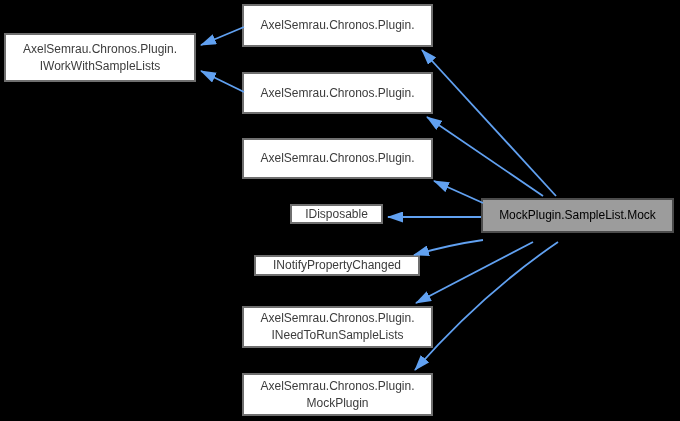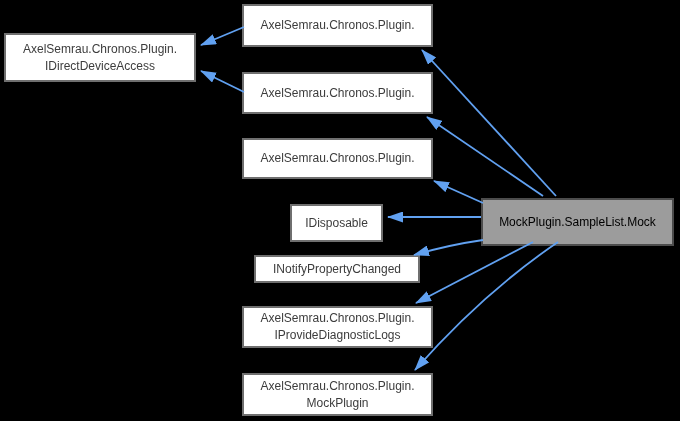--- a/index.html
+++ b/index.html
@@ -33,46 +33,46 @@
     background: #9c9c9c;
     border: 2px solid #4c4c4c;
     color: #000000;
     cursor: default;
   }
   
   .n-iwork       { left: 4px;   top: 33px;  width: 192px; height: 49px; }
   .n-ineedtorun  { left: 242px; top: 4px;   width: 191px; height: 43px; }
   .n-ineedcell   { left: 242px; top: 72px;  width: 191px; height: 42px; }
   .n-idirect     { left: 242px; top: 138px; width: 191px; height: 41px; }
-  .n-idisposable { left: 290px; top: 204px; width: 93px;  height: 38px; }
-  .n-inotify     { left: 254px; top: 255px; width: 166px; height: 28px; }
+  .n-idisposable { left: 290px; top: 204px; width: 93px;  height: 20px; }
+  .n-inotify     { left: 254px; top: 255px; width: 166px; height: 21px; }
   .n-iprovide    { left: 242px; top: 306px; width: 191px; height: 42px; }
   .n-istop       { left: 242px; top: 373px; width: 191px; height: 43px; }
-  .n-worker      { left: 481px; top: 198px; width: 193px; height: 48px; }
+  .n-worker      { left: 481px; top: 198px; width: 193px; height: 35px; }
   #edges {
     position: absolute;
     left: 0; top: 0;
     width: 680px; height: 421px;
     z-index: 3;
     pointer-events: none;
   }
   #edges path.edge {
     fill: none;
     stroke: #61a1f1;
     stroke-width: 1.8;
   }
 </style>
 </head>
 <body>
 
 <div id="canvas">
 
   <div class="node n-iwork">
     <span>AxelSemrau.Chronos.Plugin.</span>
-    <span>IDirectDeviceAccess</span>
+    <span>IWorkWithSampleLists</span>
   </div>
 
   <div class="node n-ineedtorun">
     <span>AxelSemrau.Chronos.Plugin.</span>
   </div>
 
   <div class="node n-ineedcell">
     <span>AxelSemrau.Chronos.Plugin.</span>
   </div>
 
@@ -83,21 +83,21 @@
   <div class="node n-idisposable">
     <span>IDisposable</span>
   </div>
 
   <div class="node n-inotify">
     <span>INotifyPropertyChanged</span>
   </div>
 
   <div class="node n-iprovide">
     <span>AxelSemrau.Chronos.Plugin.</span>
-    <span>IProvideDiagnosticLogs</span>
+    <span>INeedToRunSampleLists</span>
   </div>
 
   <div class="node n-istop">
     <span>AxelSemrau.Chronos.Plugin.</span>
     <span>MockPlugin</span>
   </div>
 
   <div class="node selected n-worker">
     <span>MockPlugin.SampleList.Mock</span>
   </div>

